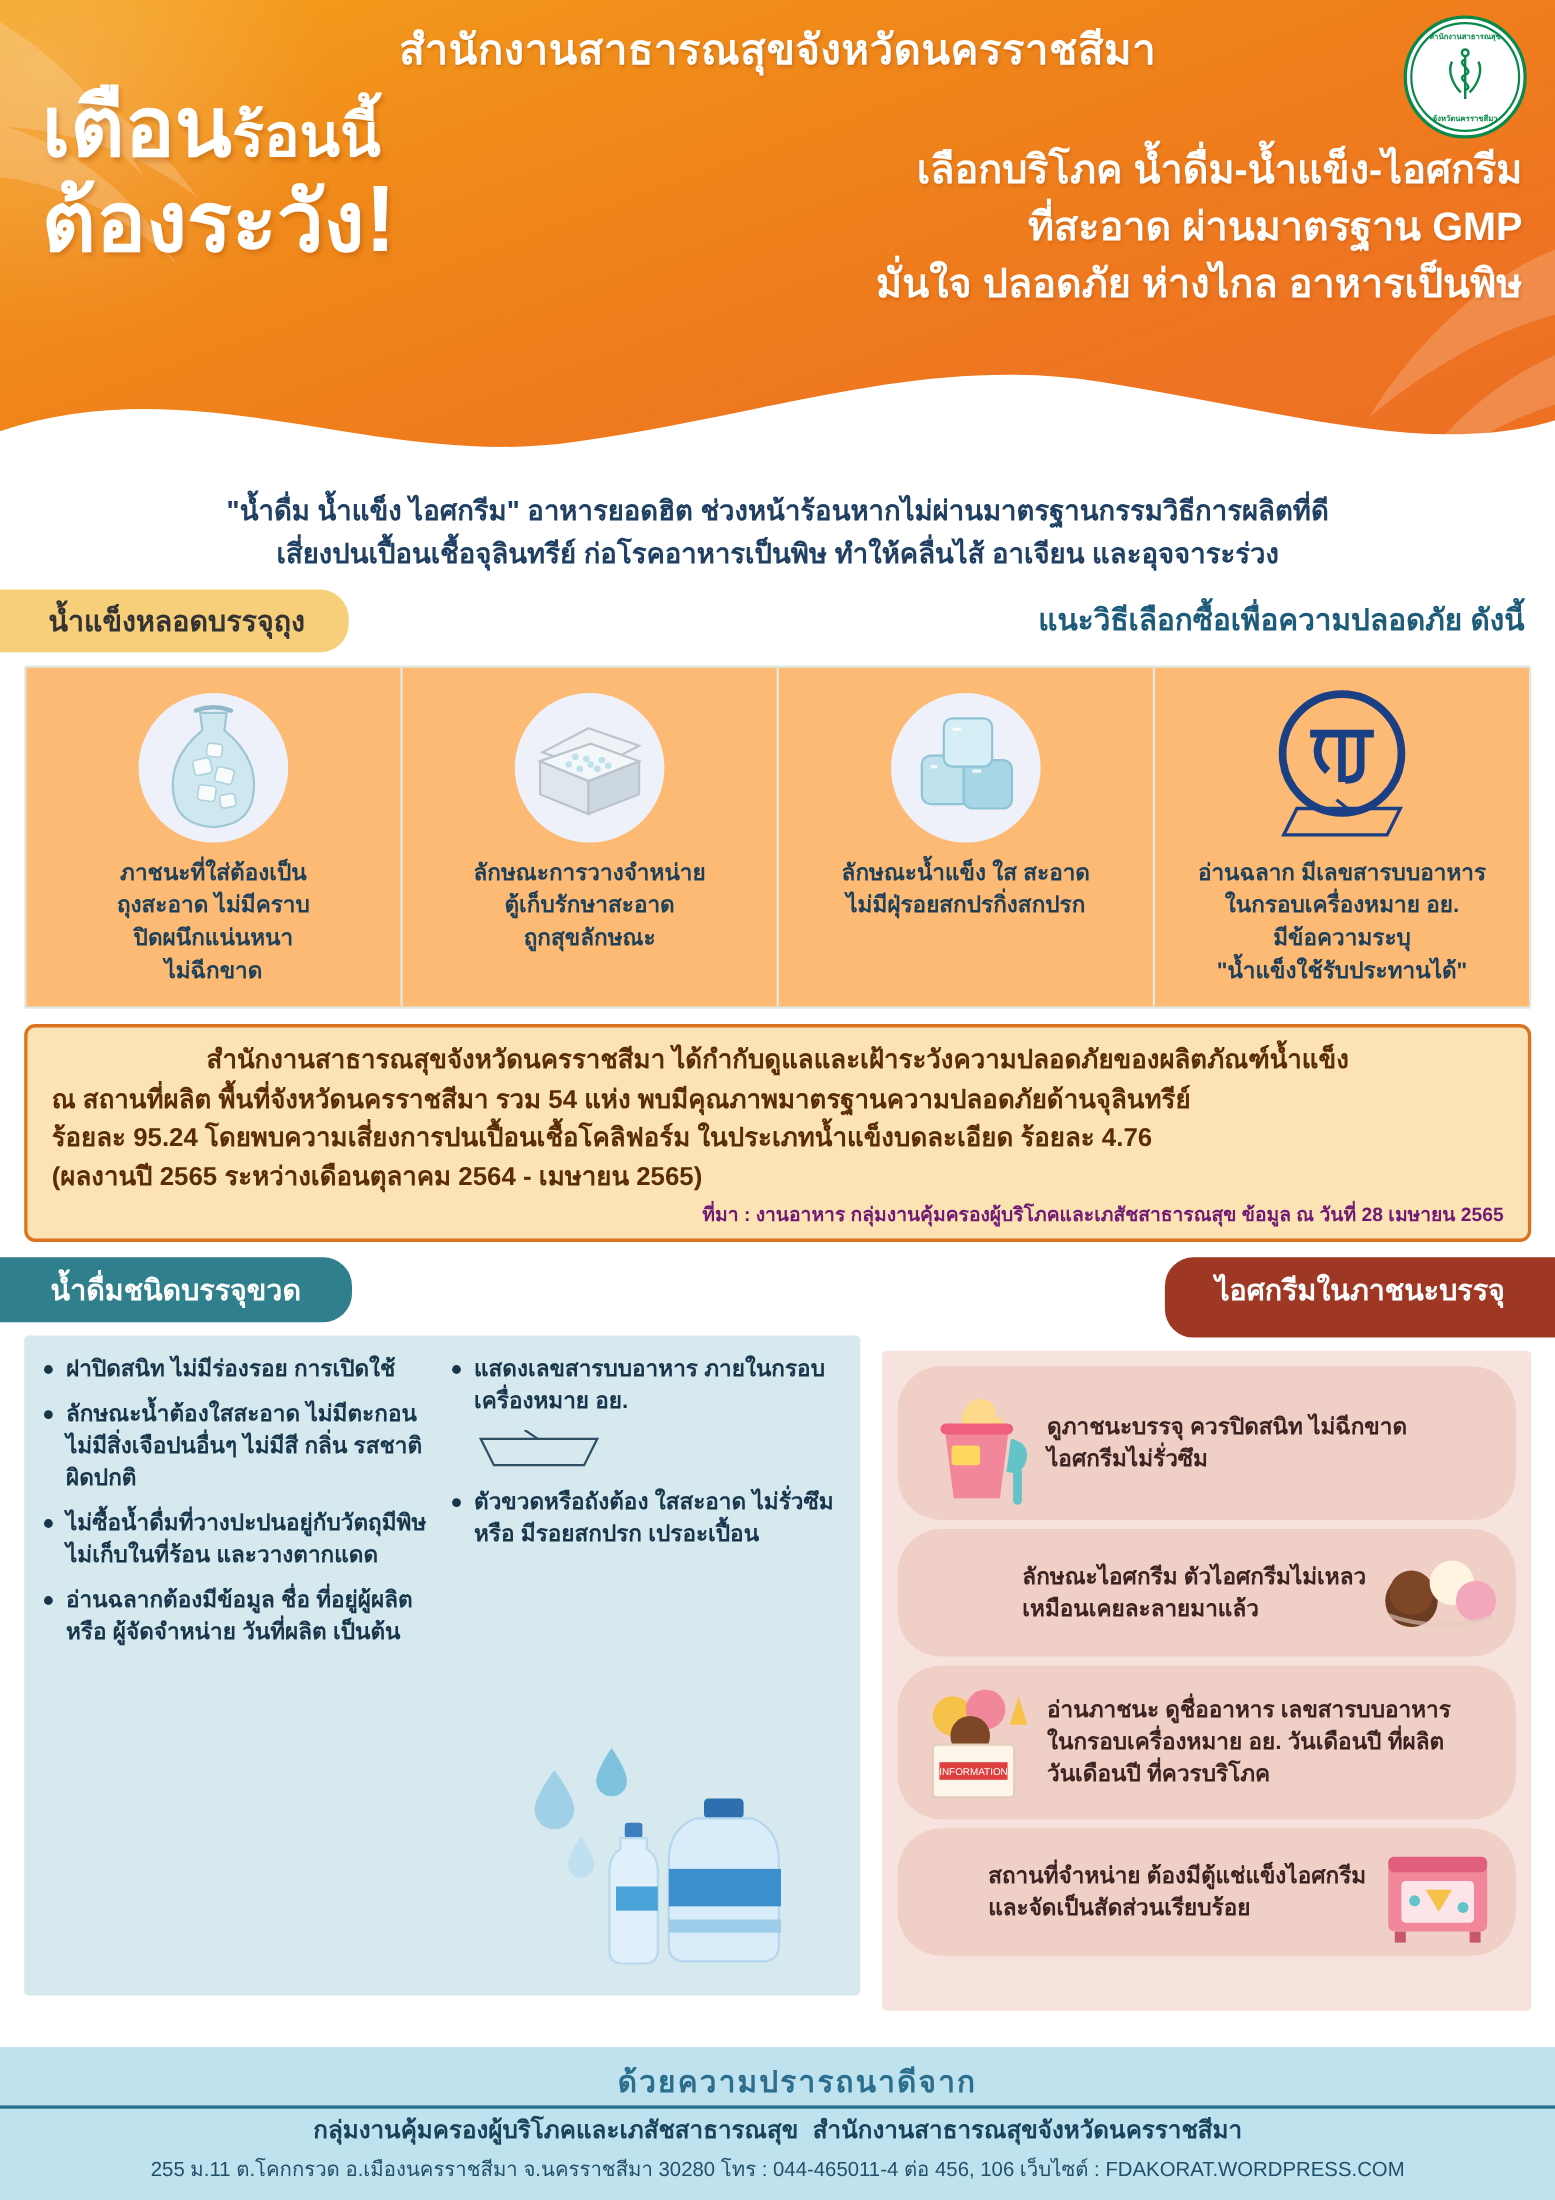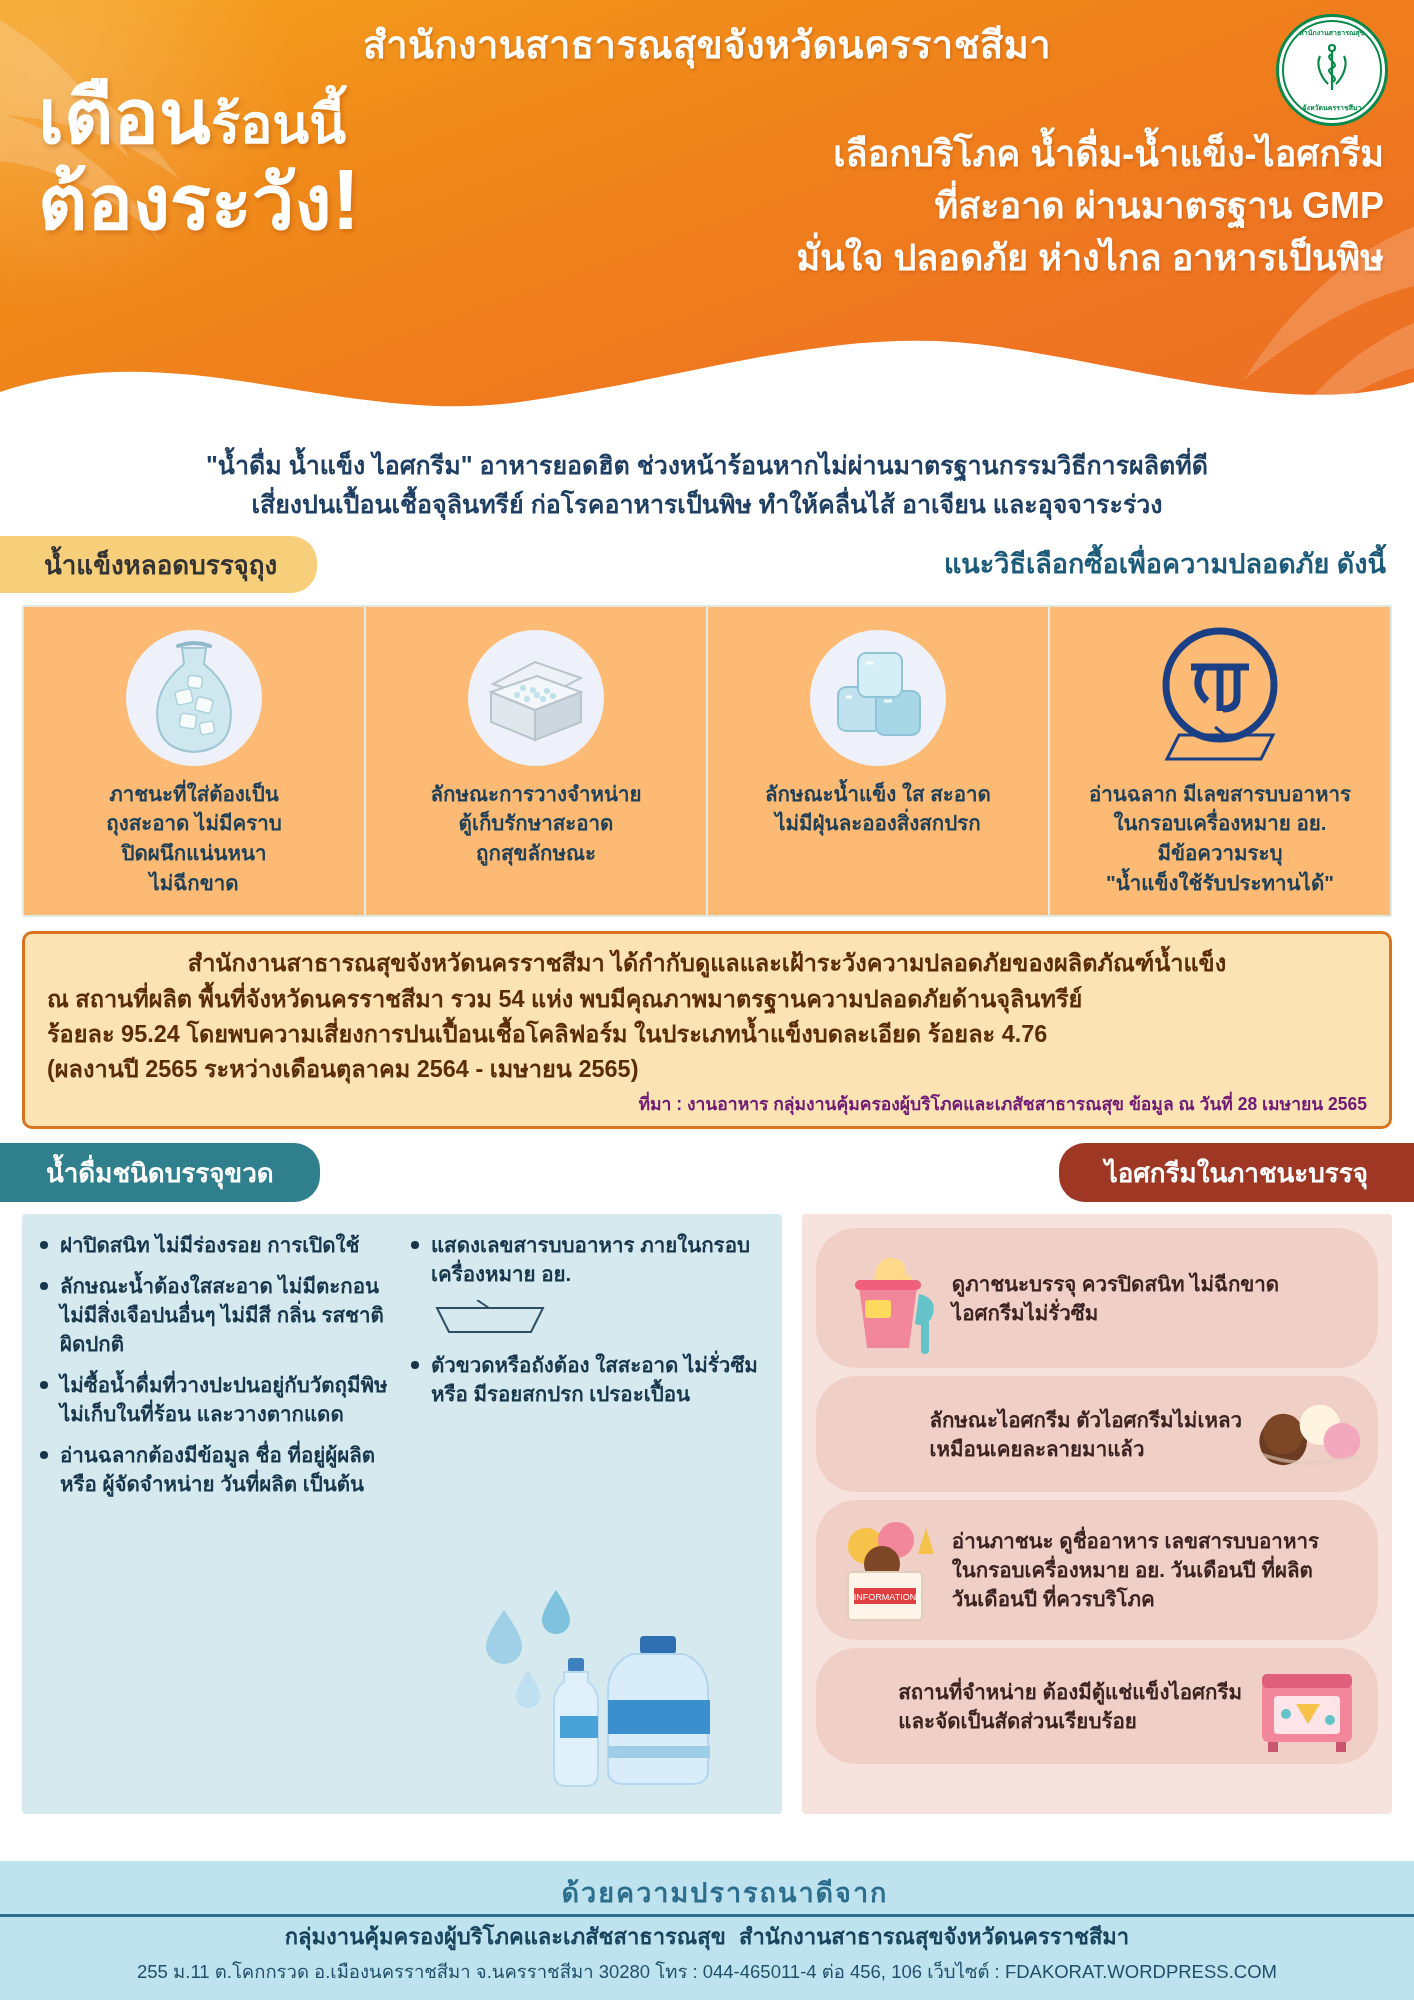--- a/index.html
+++ b/index.html
@@ -198,21 +198,21 @@
     padding: 9px 46px 9px 46px;
     border-radius: 0 26px 26px 0;
     margin-left: 0;
   }
   .tab-maroon {
     display: inline-block;
     background: #9e3824;
     color: #fff;
     font-size: 26px;
     font-weight: bold;
-    padding: 9px 46px 9px 46px;
+    padding: 9px 46px 23px 46px;
     border-radius: 26px 0 0 26px;
     float: right;
     margin-right: 0;
   }
 
   .water-panel {
     margin: 12px 10px 0 22px;
     background: #d5e9ee;
     border-radius: 4px;
     padding: 16px 16px 18px 16px;
@@ -434,21 +434,21 @@
               <g stroke="#ffffff" stroke-width="3" opacity=".8" fill="none">
                 <path d="M28 54 L34 54"></path>
                   <path d="M66 58 L74 58"></path>
                   <path d="M48 20 L56 20"></path>
               </g>
             </svg>
           </div>
         </div>
         <div class="ice-cap">
           <div>ลักษณะน้ำแข็ง ใส สะอาด</div>
-          <div>ไม่มีฝุ่นละอองสิ่งสกปรก</div>
+          <div>ไม่มีฝุ่รอยสกปรกิ่งสกปรก</div>
         </div>
       </div>
 
       <div class="ice-col">
         <div class="ice-art">
           <svg width="150" height="150" viewBox="0 0 150 150">
             <circle cx="75" cy="62" r="54" fill="none" stroke="#1b3f84" stroke-width="7"></circle>
             <path d="M46 44 L104 44" stroke="#1b3f84" stroke-width="7" fill="none"></path>
             <path d="M75 44 L75 88" stroke="#1b3f84" stroke-width="7" fill="none"></path>
             <path d="M58 44 Q46 64 62 78" stroke="#1b3f84" stroke-width="7" fill="none"></path>

